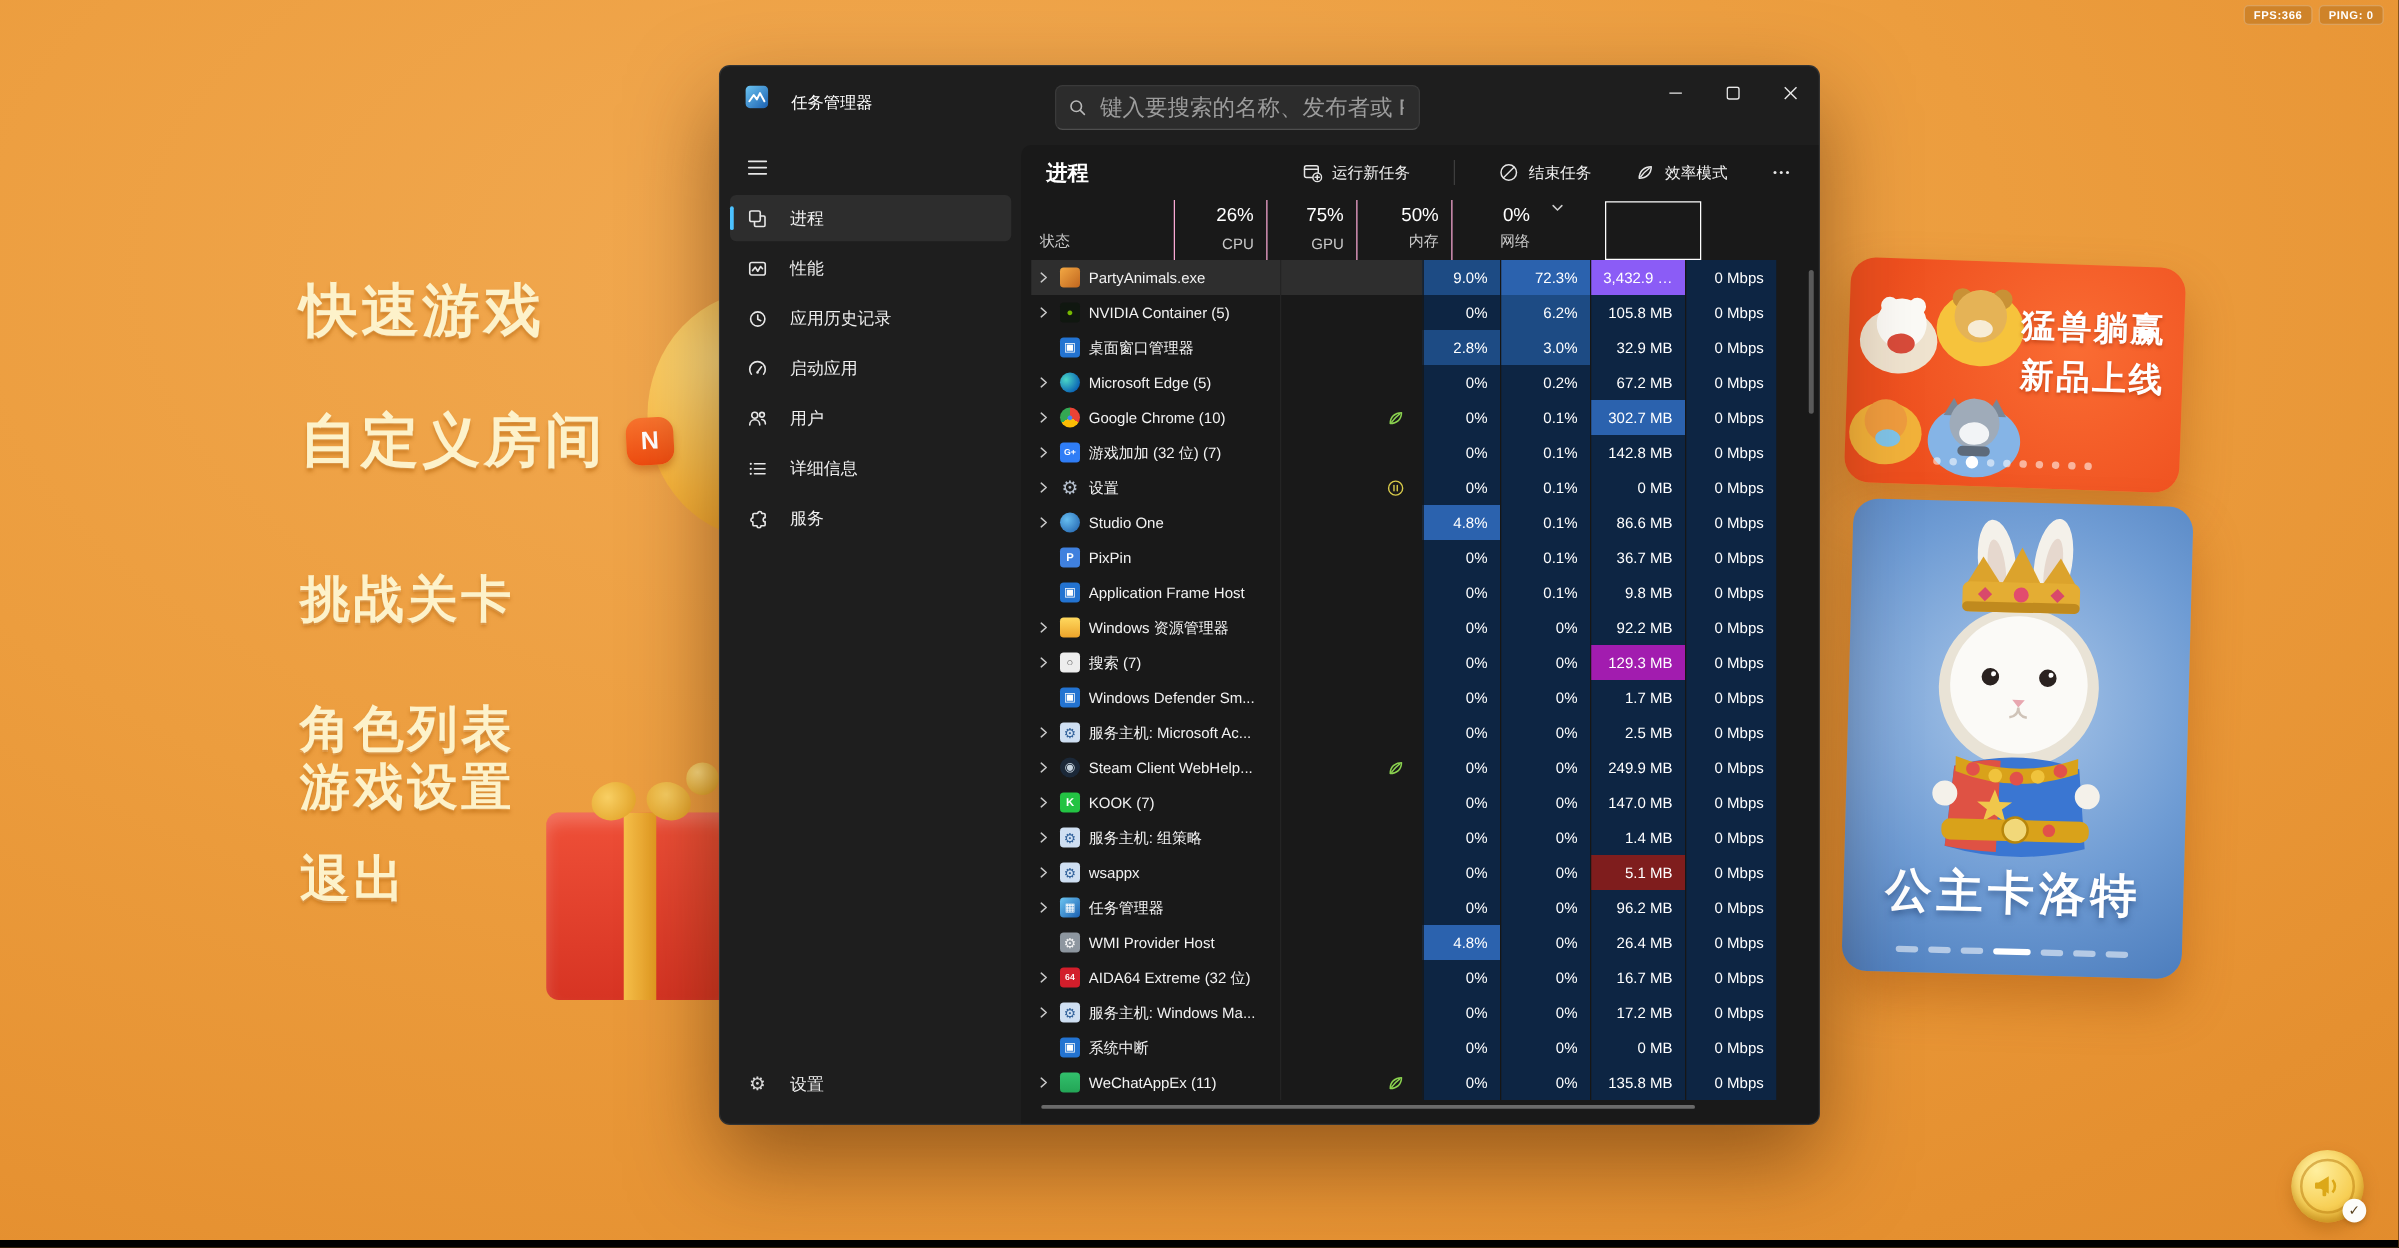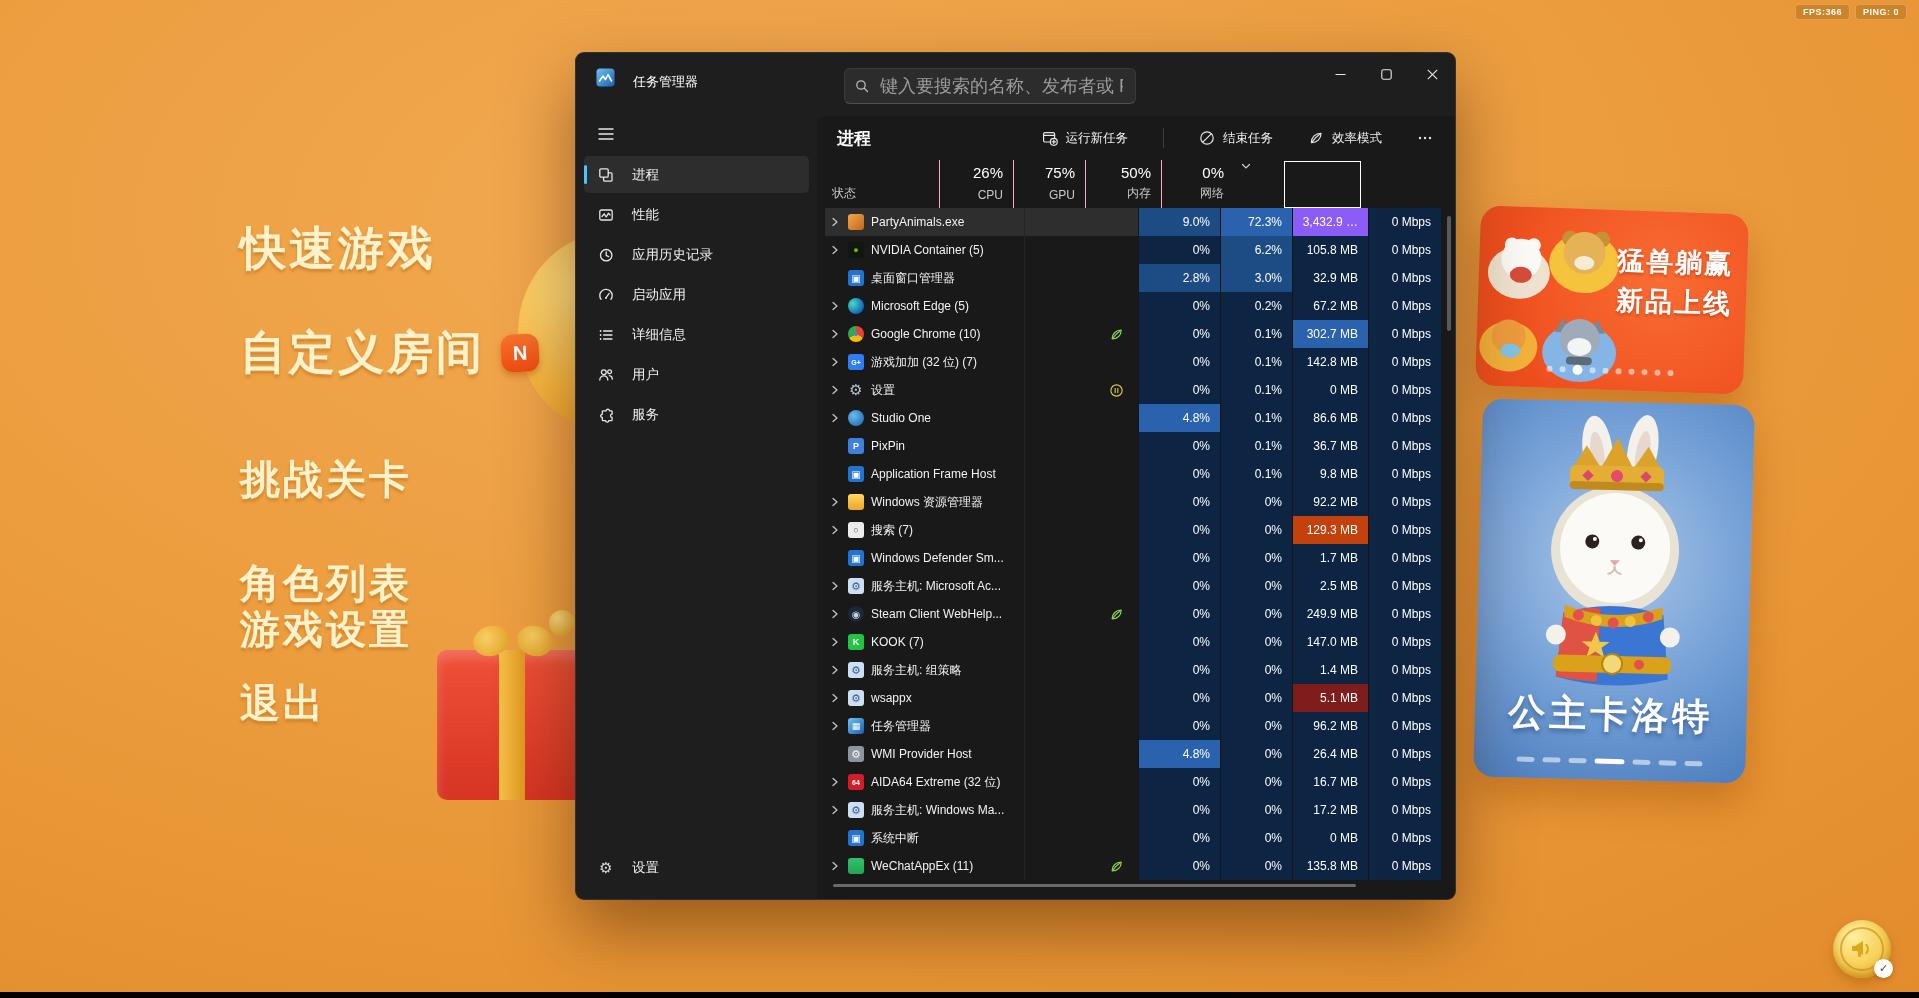--- a/index.html
+++ b/index.html
@@ -109,21 +109,21 @@
   .mem-box{position:absolute;left:467px;top:45px;width:77px;height:47px;border:1.5px solid #fff;pointer-events:none;z-index:2;}
   .sort-chev{position:absolute;left:424px;top:47px;z-index:2;}
 
   
   #proc-list{position:absolute;left:0;top:92px;width:100%;}
   .proc-row{display:flex;height:28px;align-items:stretch;padding-left:8px;}
   .cell{position:relative;overflow:hidden;white-space:nowrap;}
   .c-name{width:199px;display:flex;align-items:center;gap:7px;padding-left:4px;color:#f2f2f2;font-size:12px;}
   .c-status{width:114px;border-left:1px solid #242424;display:flex;align-items:center;justify-content:flex-end;padding-right:14px;}
   .c-val{display:flex;align-items:center;justify-content:flex-end;padding-right:10px;color:#fff;font-size:12px;border-left:1px solid #161616;}
-  .c-cpu{width:82px;}.c-gpu{width:72px;}.c-mem{width:76px;}.c-net{width:73px;}
+  .c-cpu{width:62px;}.c-gpu{width:72px;}.c-mem{width:76px;}.c-net{width:73px;}
   .proc-row.selected .c-name,.proc-row.selected .c-status{background:#2e2e2e;}
   .chev{width:12px;display:flex;align-items:center;justify-content:center;flex:none;}
   .p-ic{width:16px;height:16px;border-radius:3px;flex:none;display:flex;align-items:center;justify-content:center;font-weight:bold;}
   .p-name{overflow:hidden;text-overflow:clip;}
 
   .vscroll{position:absolute;right:4px;top:100px;width:4px;height:115px;border-radius:2px;background:#5a5a5a;}
   .hscroll{position:absolute;left:16px;bottom:12px;width:523px;height:3px;border-radius:2px;background:#6a6a6a;}
 </style>
 </head>
 <body>
@@ -350,40 +350,40 @@
                 <path d="M3.1 12.3 a6.2 6.2 0 1 1 9.8 0"></path>
                 <line x1="8" y1="10.6" x2="11.2" y2="6.4"></line>
                 <circle cx="8" cy="11" r="1" fill="#e6e6e6" stroke="none"></circle>
               </svg>
             </span>
             <span class="side-label">启动应用</span>
           </div>
           <div class="side-item">
             <span class="nav-ic">
               <svg width="16" height="16" viewBox="0 0 16 16" fill="none" stroke="#e6e6e6" stroke-width="1.3" stroke-linecap="round" stroke-linejoin="round">
+                <circle cx="5.8" cy="5.2" r="2.4"></circle>
+                <path d="M1.8 13 c0 -2.6 1.9 -4.2 4 -4.2 s4 1.6 4 4.2"></path>
+                <circle cx="11.6" cy="4.8" r="1.9"></circle>
+                <path d="M11.4 8.6 c1.8 0.2 2.9 1.7 2.9 3.6"></path>
+              </svg>
+            </span>
+            <span class="side-label">用户</span>
+          </div>
+          <div class="side-item">
+            <span class="nav-ic">
+              <svg width="16" height="16" viewBox="0 0 16 16" fill="none" stroke="#e6e6e6" stroke-width="1.3" stroke-linecap="round" stroke-linejoin="round">
                 <line x1="5.6" y1="4" x2="14" y2="4"></line>
                 <line x1="5.6" y1="8" x2="14" y2="8"></line>
                 <line x1="5.6" y1="12" x2="14" y2="12"></line>
                 <circle cx="2.6" cy="4" r="0.9" fill="#e6e6e6" stroke="none"></circle>
                 <circle cx="2.6" cy="8" r="0.9" fill="#e6e6e6" stroke="none"></circle>
                 <circle cx="2.6" cy="12" r="0.9" fill="#e6e6e6" stroke="none"></circle>
               </svg>
             </span>
             <span class="side-label">详细信息</span>
-          </div>
-          <div class="side-item">
-            <span class="nav-ic">
-              <svg width="16" height="16" viewBox="0 0 16 16" fill="none" stroke="#e6e6e6" stroke-width="1.3" stroke-linecap="round" stroke-linejoin="round">
-                <circle cx="5.8" cy="5.2" r="2.4"></circle>
-                <path d="M1.8 13 c0 -2.6 1.9 -4.2 4 -4.2 s4 1.6 4 4.2"></path>
-                <circle cx="11.6" cy="4.8" r="1.9"></circle>
-                <path d="M11.4 8.6 c1.8 0.2 2.9 1.7 2.9 3.6"></path>
-              </svg>
-            </span>
-            <span class="side-label">用户</span>
           </div>
           <div class="side-item">
             <span class="nav-ic">
               <svg width="16" height="16" viewBox="0 0 16 16" fill="none" stroke="#e6e6e6" stroke-width="1.3" stroke-linecap="round" stroke-linejoin="round">
                 <path d="M5.2 2.8 h1.8 a1.6 1.6 0 0 1 3.2 0 h1.8 a0.9 0.9 0 0 1 0.9 0.9 v2.4 a1.6 1.6 0 0 0 0 3.2 v2.4 a0.9 0.9 0 0 1 -0.9 0.9 h-2.4 a1.6 1.6 0 0 1 -3.2 0 H4 a0.9 0.9 0 0 1 -0.9 -0.9 V9.5 a1.6 1.6 0 0 1 0 -3.2 V3.7 a0.9 0.9 0 0 1 0.9 -0.9 Z" transform="translate(1.2,1)"></path>
               </svg>
             </span>
             <span class="side-label">服务</span>
           </div>
         </div>
@@ -644,21 +644,21 @@
                 <svg width="10" height="10" viewBox="0 0 10 10" fill="none" stroke="#c8c8c8" stroke-width="1.2" stroke-linecap="round" stroke-linejoin="round">
                   <polyline points="3 1.5 7 5 3 8.5"></polyline>
                 </svg>
               </span>
               <span class="p-ic" style="background:#ededed;font-size:9px;color:#555;">○</span>
               <span class="p-name">搜索 (7)</span>
             </div>
             <div class="cell c-status"></div>
             <div class="cell c-val c-cpu" style="background: rgb(13, 37, 67);">0%</div>
             <div class="cell c-val c-gpu" style="background: rgb(13, 37, 67);">0%</div>
-            <div class="cell c-val c-mem" style="background: #c2410c;">129.3 MB</div>
+            <div class="cell c-val c-mem" style="background: #a21caf;">129.3 MB</div>
             <div class="cell c-val c-net" style="background: rgb(13, 37, 67);">0 Mbps</div>
           </div>
           <div class="proc-row">
             <div class="cell c-name">
               <span class="chev"></span>
               <span class="p-ic" style="background:#2373d1;font-size:10px;color:#fff;">▣</span>
               <span class="p-name">Windows Defender Sm...</span>
             </div>
             <div class="cell c-status"></div>
             <div class="cell c-val c-cpu" style="background: rgb(13, 37, 67);">0%</div>

